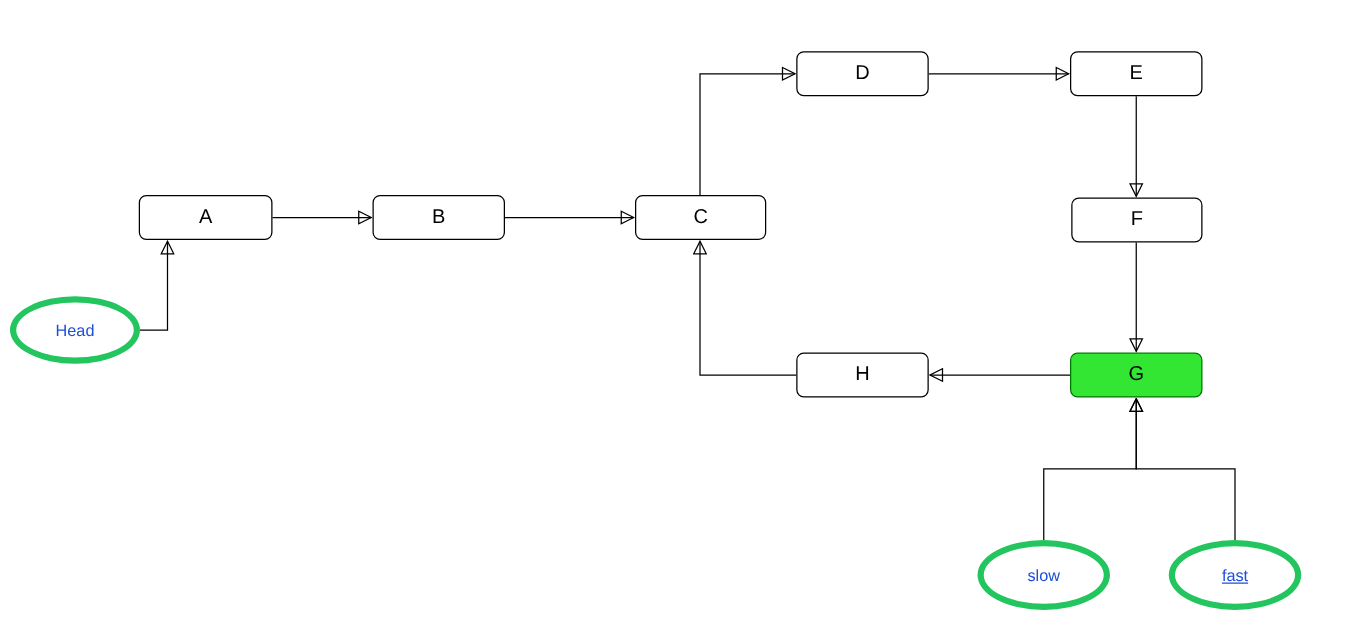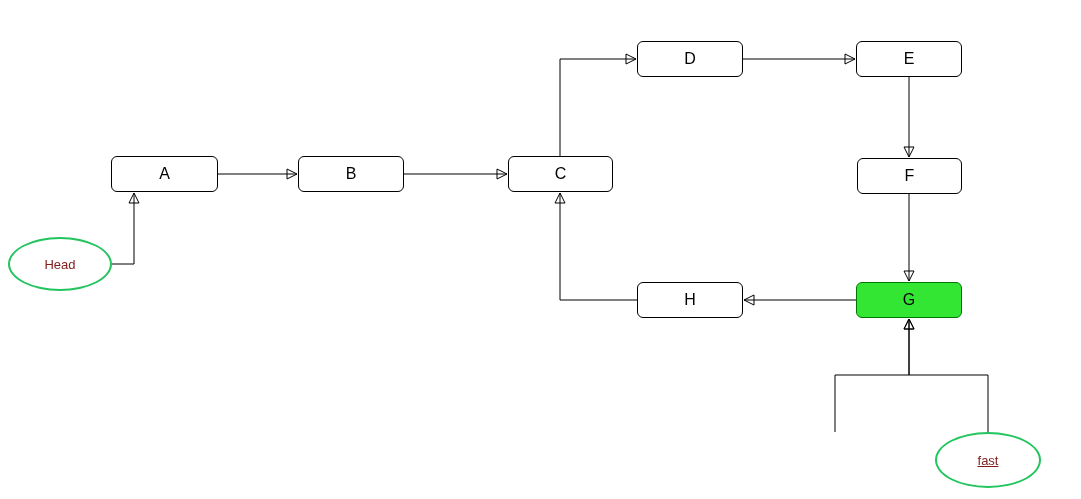--- a/index.html
+++ b/index.html
@@ -35,28 +35,28 @@
     background: #ffffff;
     display: flex;
     align-items: center;
     justify-content: center;
     font-size: 16px;
     color: #000000;
   }
   .node-ellipse {
     position: absolute;
     box-sizing: border-box;
-    border: 2px solid #22c55e;
+    border: 5px solid #22c55e;
     border-radius: 50%;
     background: #ffffff;
     display: flex;
     align-items: center;
     justify-content: center;
     font-size: 13px;
-    color: #7f1d1d;
+    color: #1d4ed8;
   }
   
   .n-a { left: 111px; top: 156px; width: 107px; height: 36px; }
   .n-b { left: 298px; top: 156px; width: 106px; height: 36px; }
   .n-c { left: 508px; top: 156px; width: 105px; height: 36px; }
   .n-d { left: 637px; top: 41px;  width: 106px; height: 36px; }
   .n-e { left: 856px; top: 41px;  width: 106px; height: 36px; }
   .n-f { left: 857px; top: 158px; width: 105px; height: 36px; }
   .n-g { left: 856px; top: 282px; width: 106px; height: 36px; border-color: #007700; }
   .n-h { left: 637px; top: 282px; width: 106px; height: 36px; }
@@ -118,18 +118,21 @@
   </div>
 
   <div class="node-box n-g" style="background: rgb(51, 230, 51); border-color: rgb(0, 119, 0);">
     <span>G</span>
   </div>
 
   <div class="node-box n-h">
     <span>H</span>
   </div>
 
+  <div class="node-ellipse n-slow">
+    <span>slow</span>
+  </div>
 
   <div class="node-ellipse n-fast">
     <span>fast</span>
   </div>
 
 </div>
 
 </body></html>

